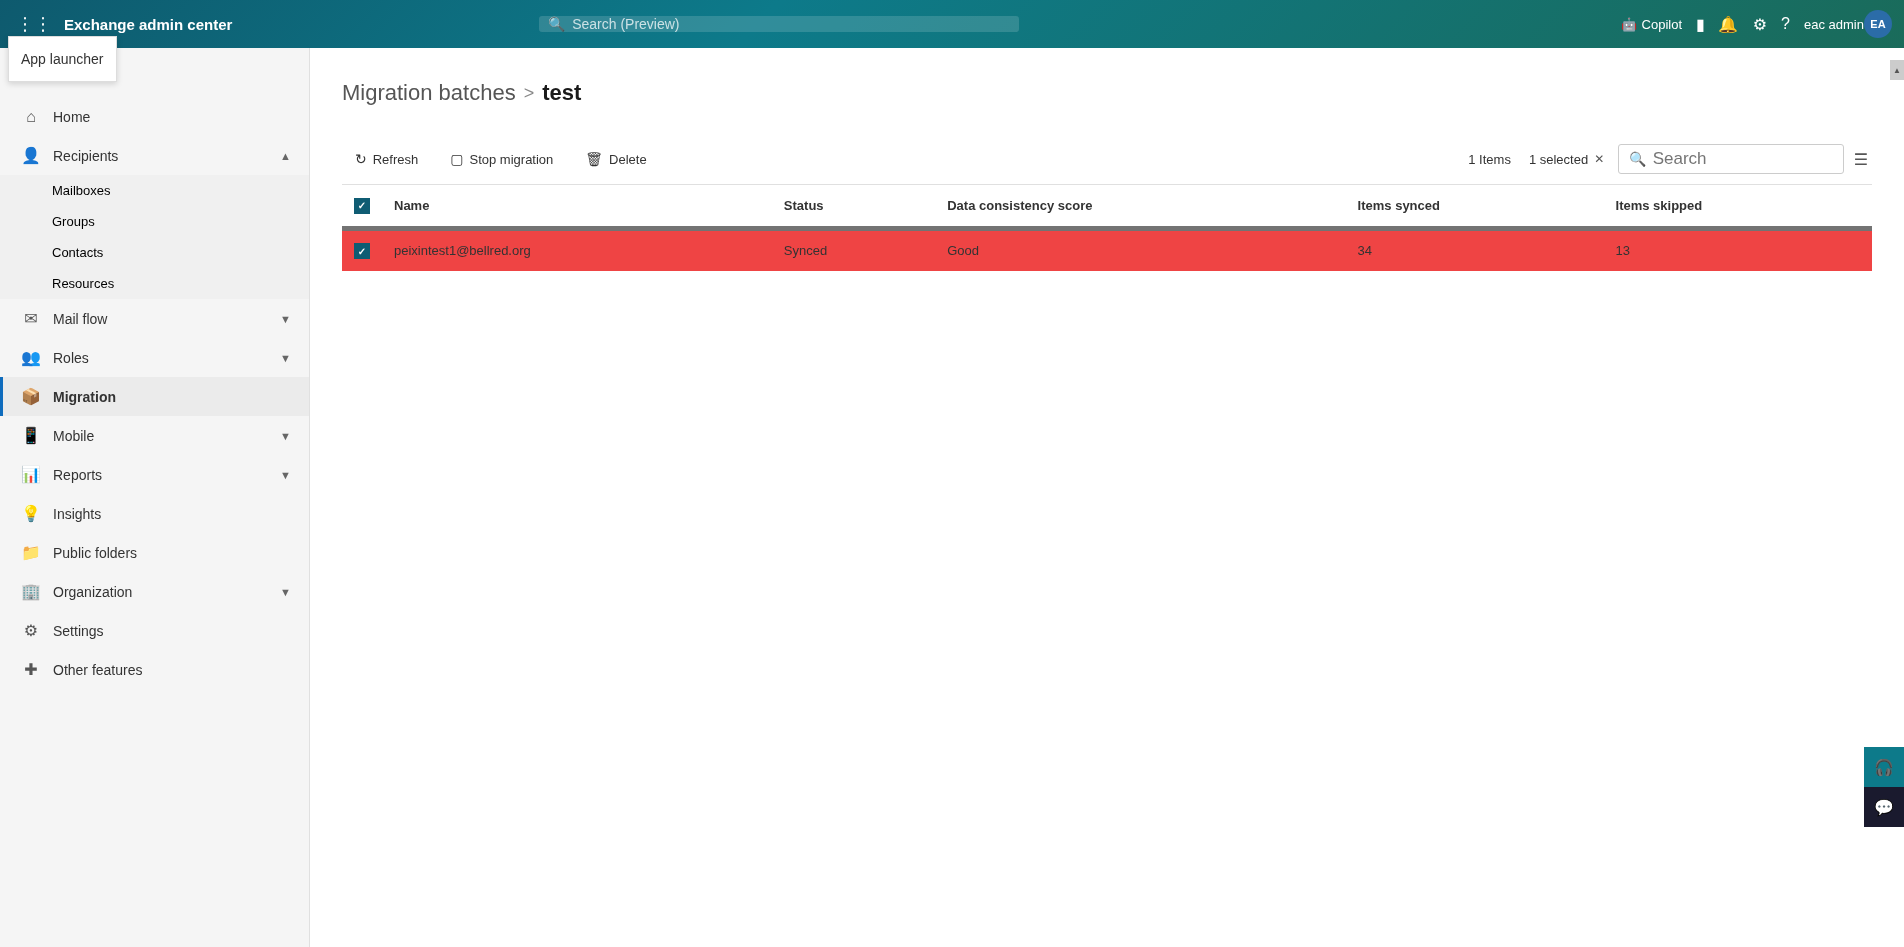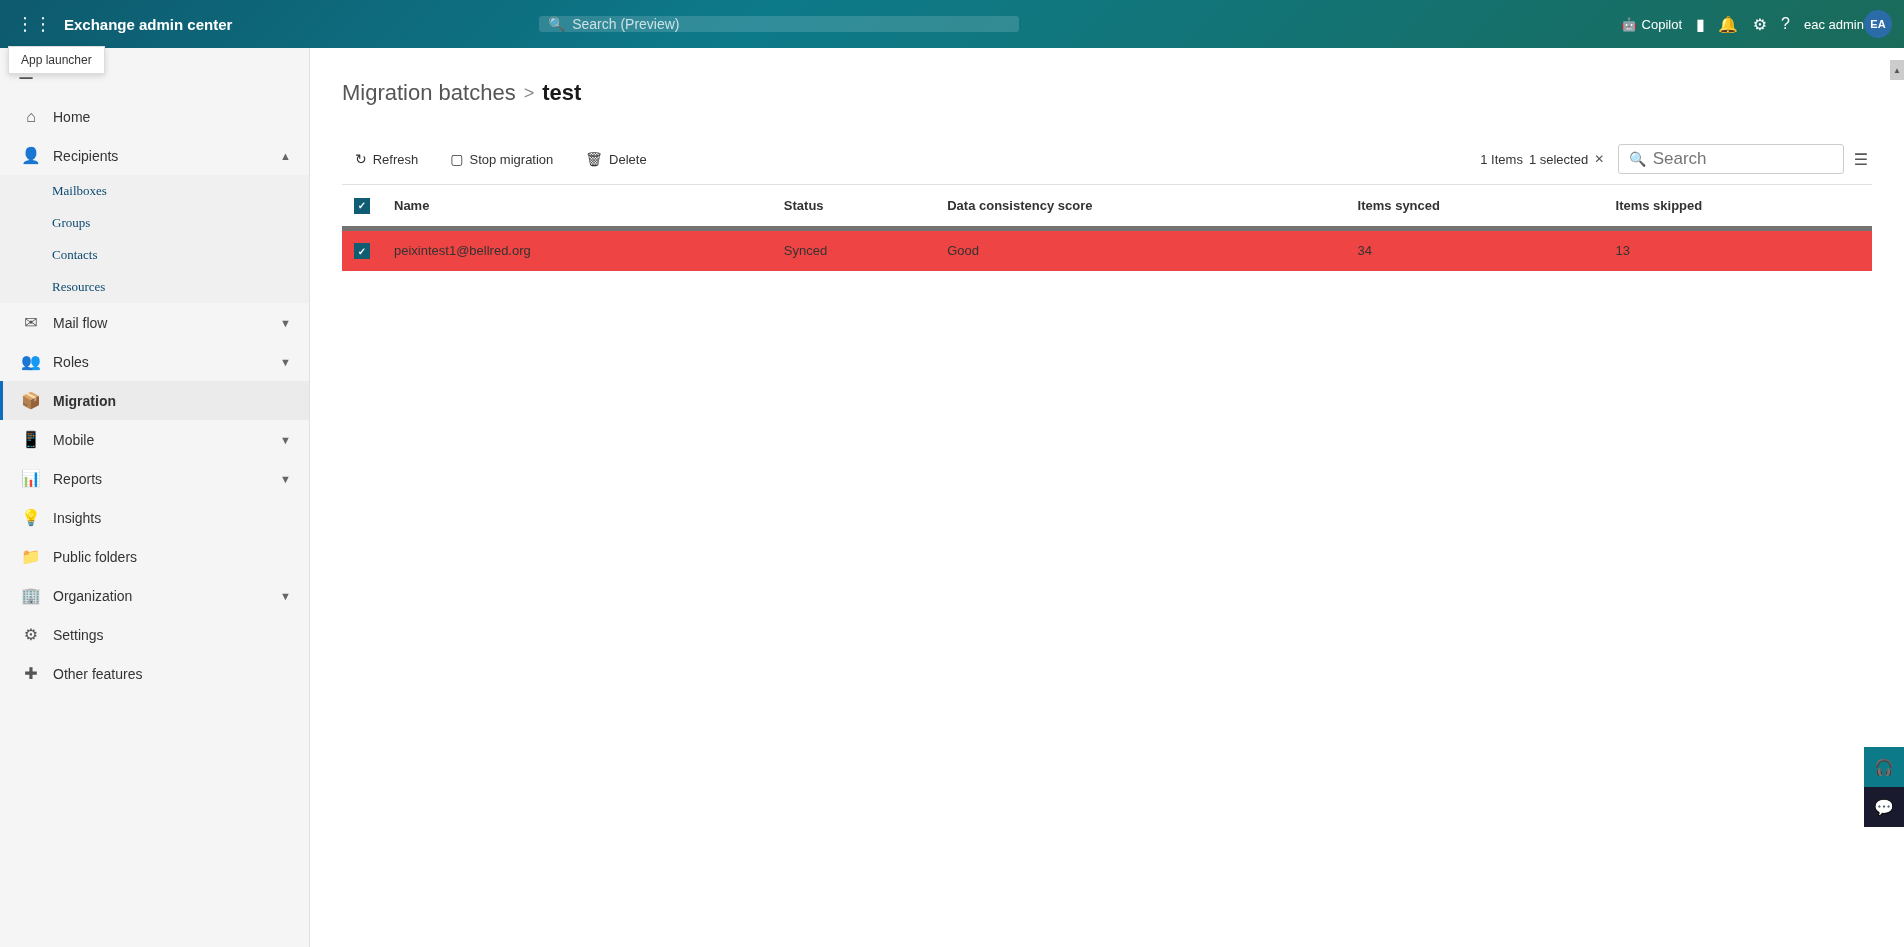--- a/index.html
+++ b/index.html
@@ -23,26 +23,26 @@
       border: none;
       cursor: pointer;
       font-size: 18px;
       display: flex;
       align-items: center;
       padding: 4px;
       border-radius: 2px;
     }
     .app-launcher-tooltip {
       position: absolute;
-      top: 46px;
+      top: 36px;
       left: 8px;
       background: white;
       border: 1px solid #ddd;
-      padding: 6px 12px;
-      font-size: 12px;
+      padding: 14px 12px;
+      font-size: 14px;
       color: #333;
       z-index: 100;
       box-shadow: 0 2px 6px rgba(0,0,0,0.15);
       white-space: nowrap;
     }
     .topbar-title { color: white; font-size: 15px; font-weight: 600; white-space: nowrap; }
     .topbar-search {
       flex: 1;
       max-width: 480px;
       margin: 0 auto;
@@ -112,23 +112,22 @@
     }
     .sidebar-icon { font-size: 16px; color: #555; width: 20px; text-align: center; flex-shrink: 0; }
     .sidebar-item.active .sidebar-icon { color: #0f6cbd; }
     .sidebar-chevron { margin-left: auto; font-size: 11px; color: #666; }
     .sidebar-sub {
       background: #f0f0f0;
     }
     .sidebar-sub-item {
       padding: 8px 18px 8px 52px;
       cursor: pointer;
-      color: #0c4a6e;
+      color: #000000;
       font-size: 13px;
-      font-family: Liberation Serif, serif;
     }
 
     
     .main-content {
       flex: 1;
       background: white;
       overflow-y: auto;
       padding: 32px 32px 28px 32px;
     }
 
@@ -164,21 +163,21 @@
       border-radius: 3px;
       cursor: pointer;
       font-size: 13px;
       color: #333;
     }
     .toolbar-btn-icon { font-size: 14px; }
     .toolbar-spacer { flex: 1; }
     .items-count {
       font-size: 13px;
       color: #333;
-      margin-right: 0;
+      margin-right: 12px;
       white-space: nowrap;
     }
     .selected-badge {
       display: flex;
       align-items: center;
       gap: 6px;
       font-size: 13px;
       color: #333;
       margin-right: 8px;
       white-space: nowrap;

